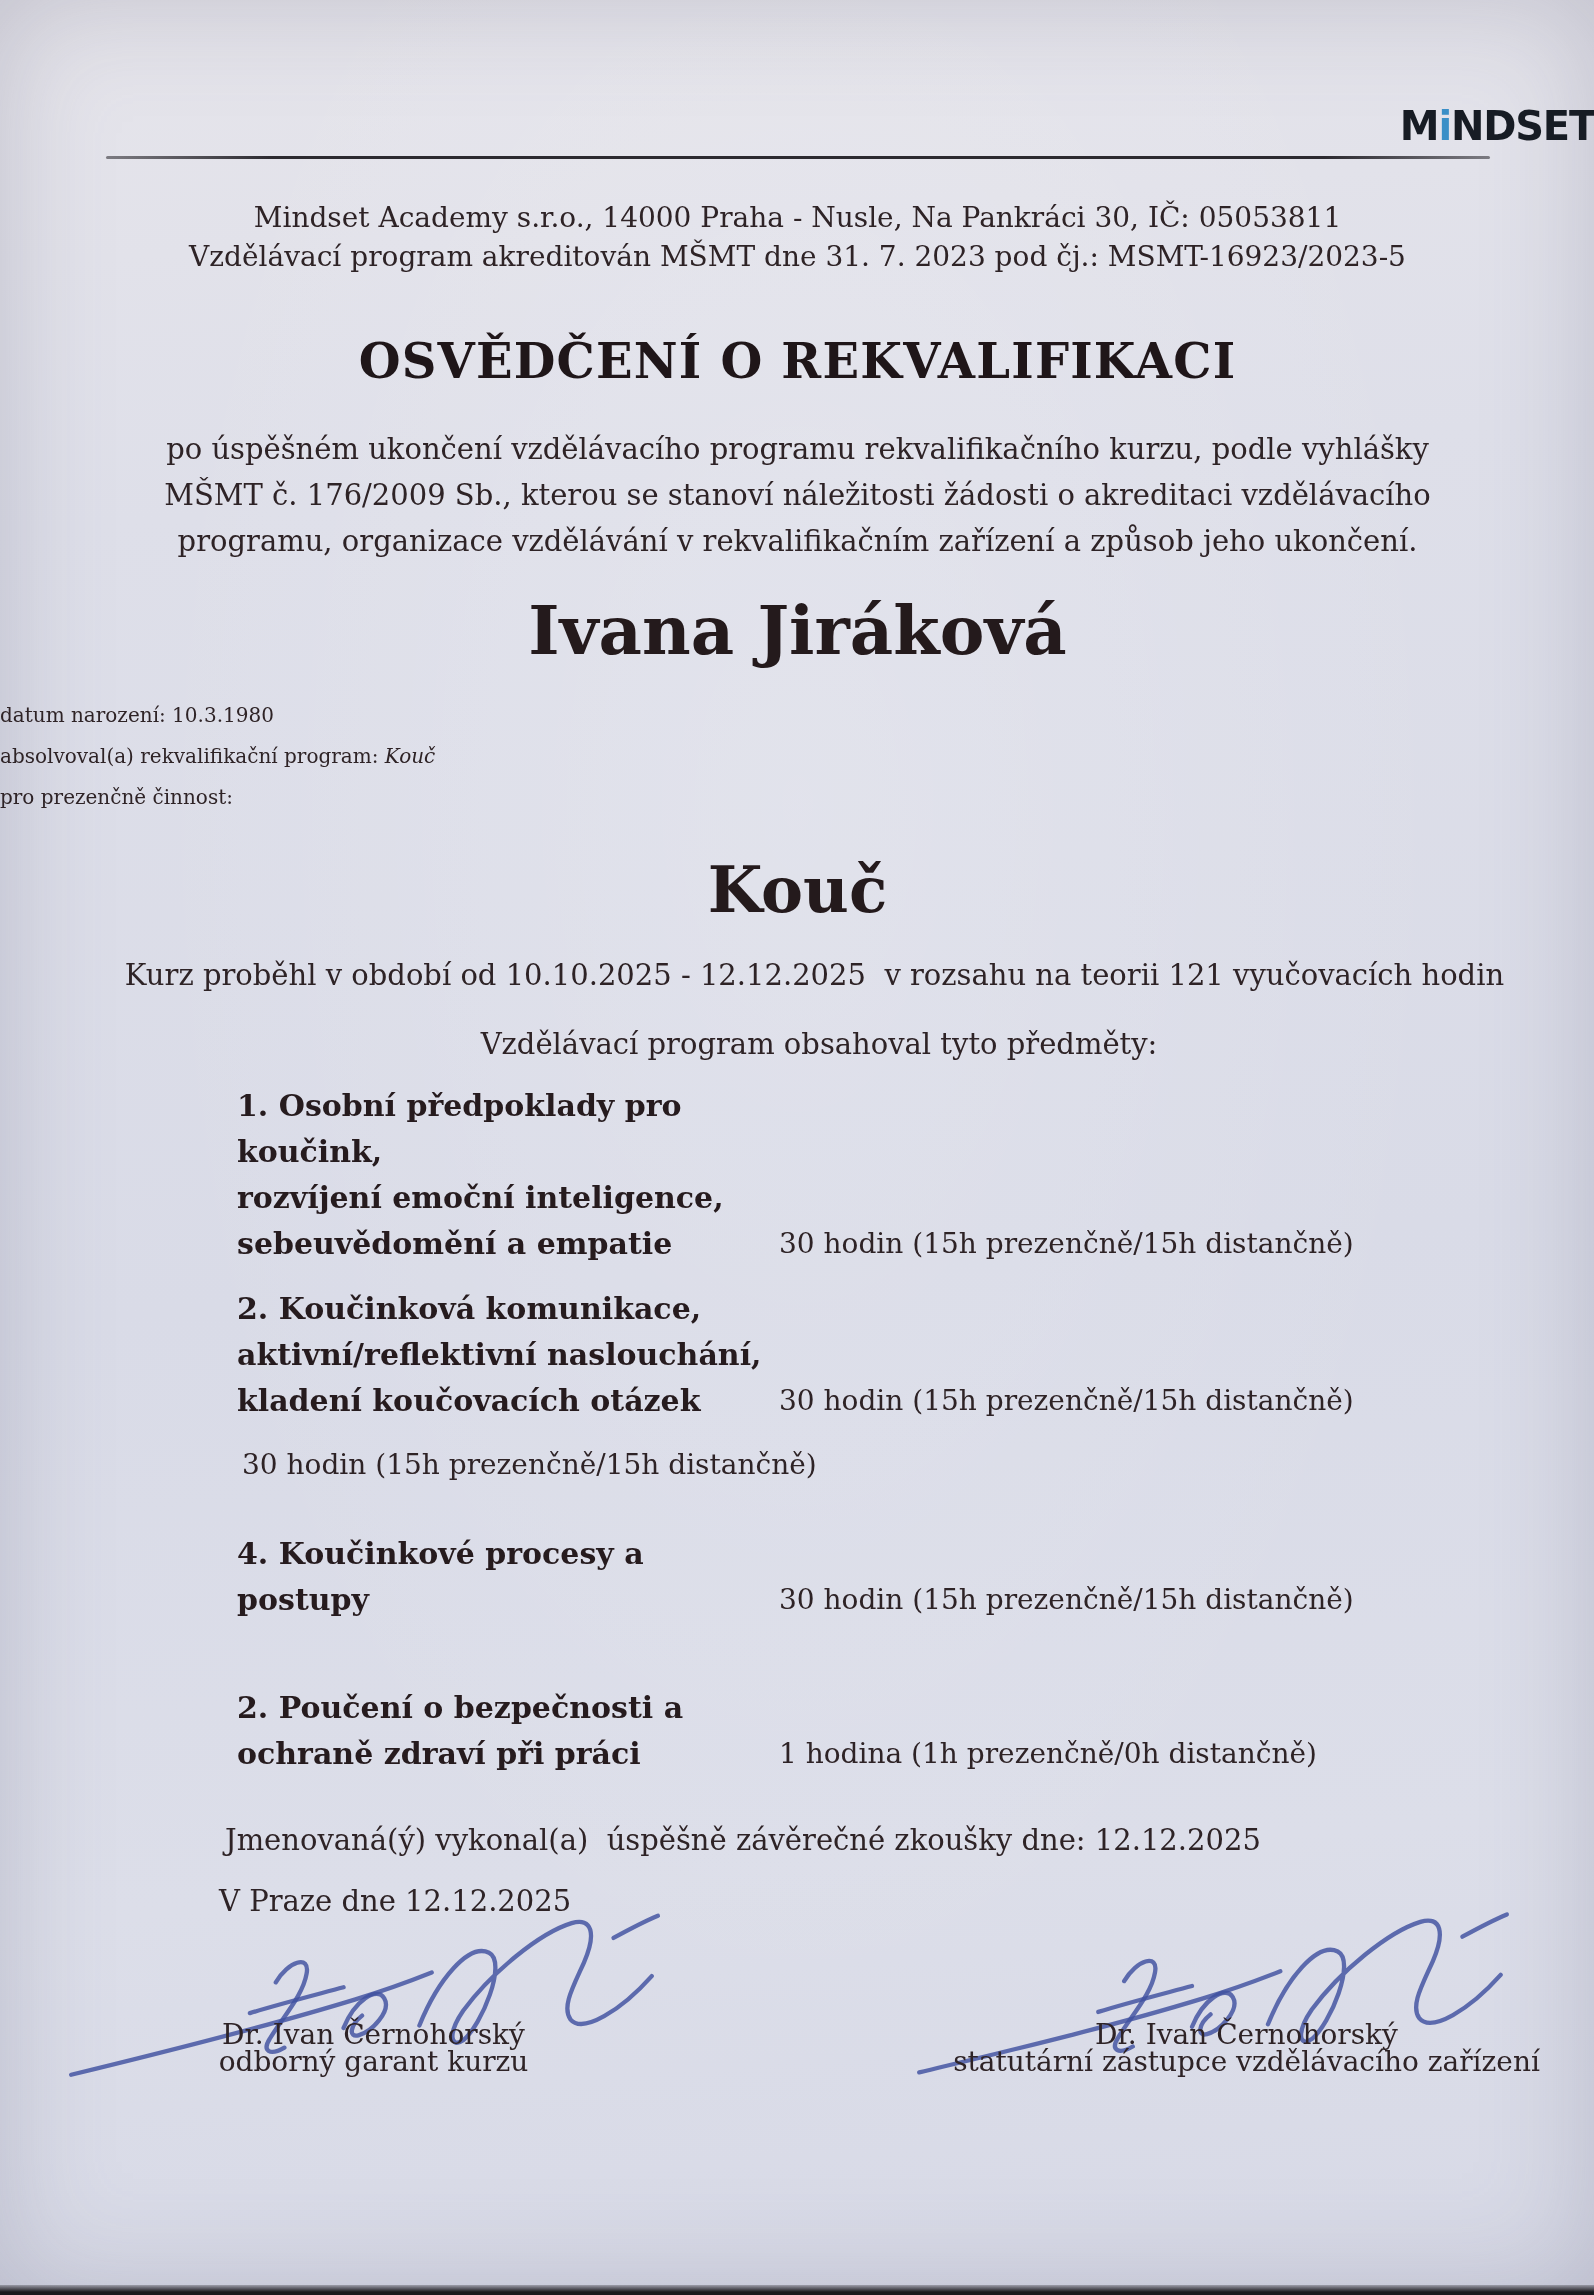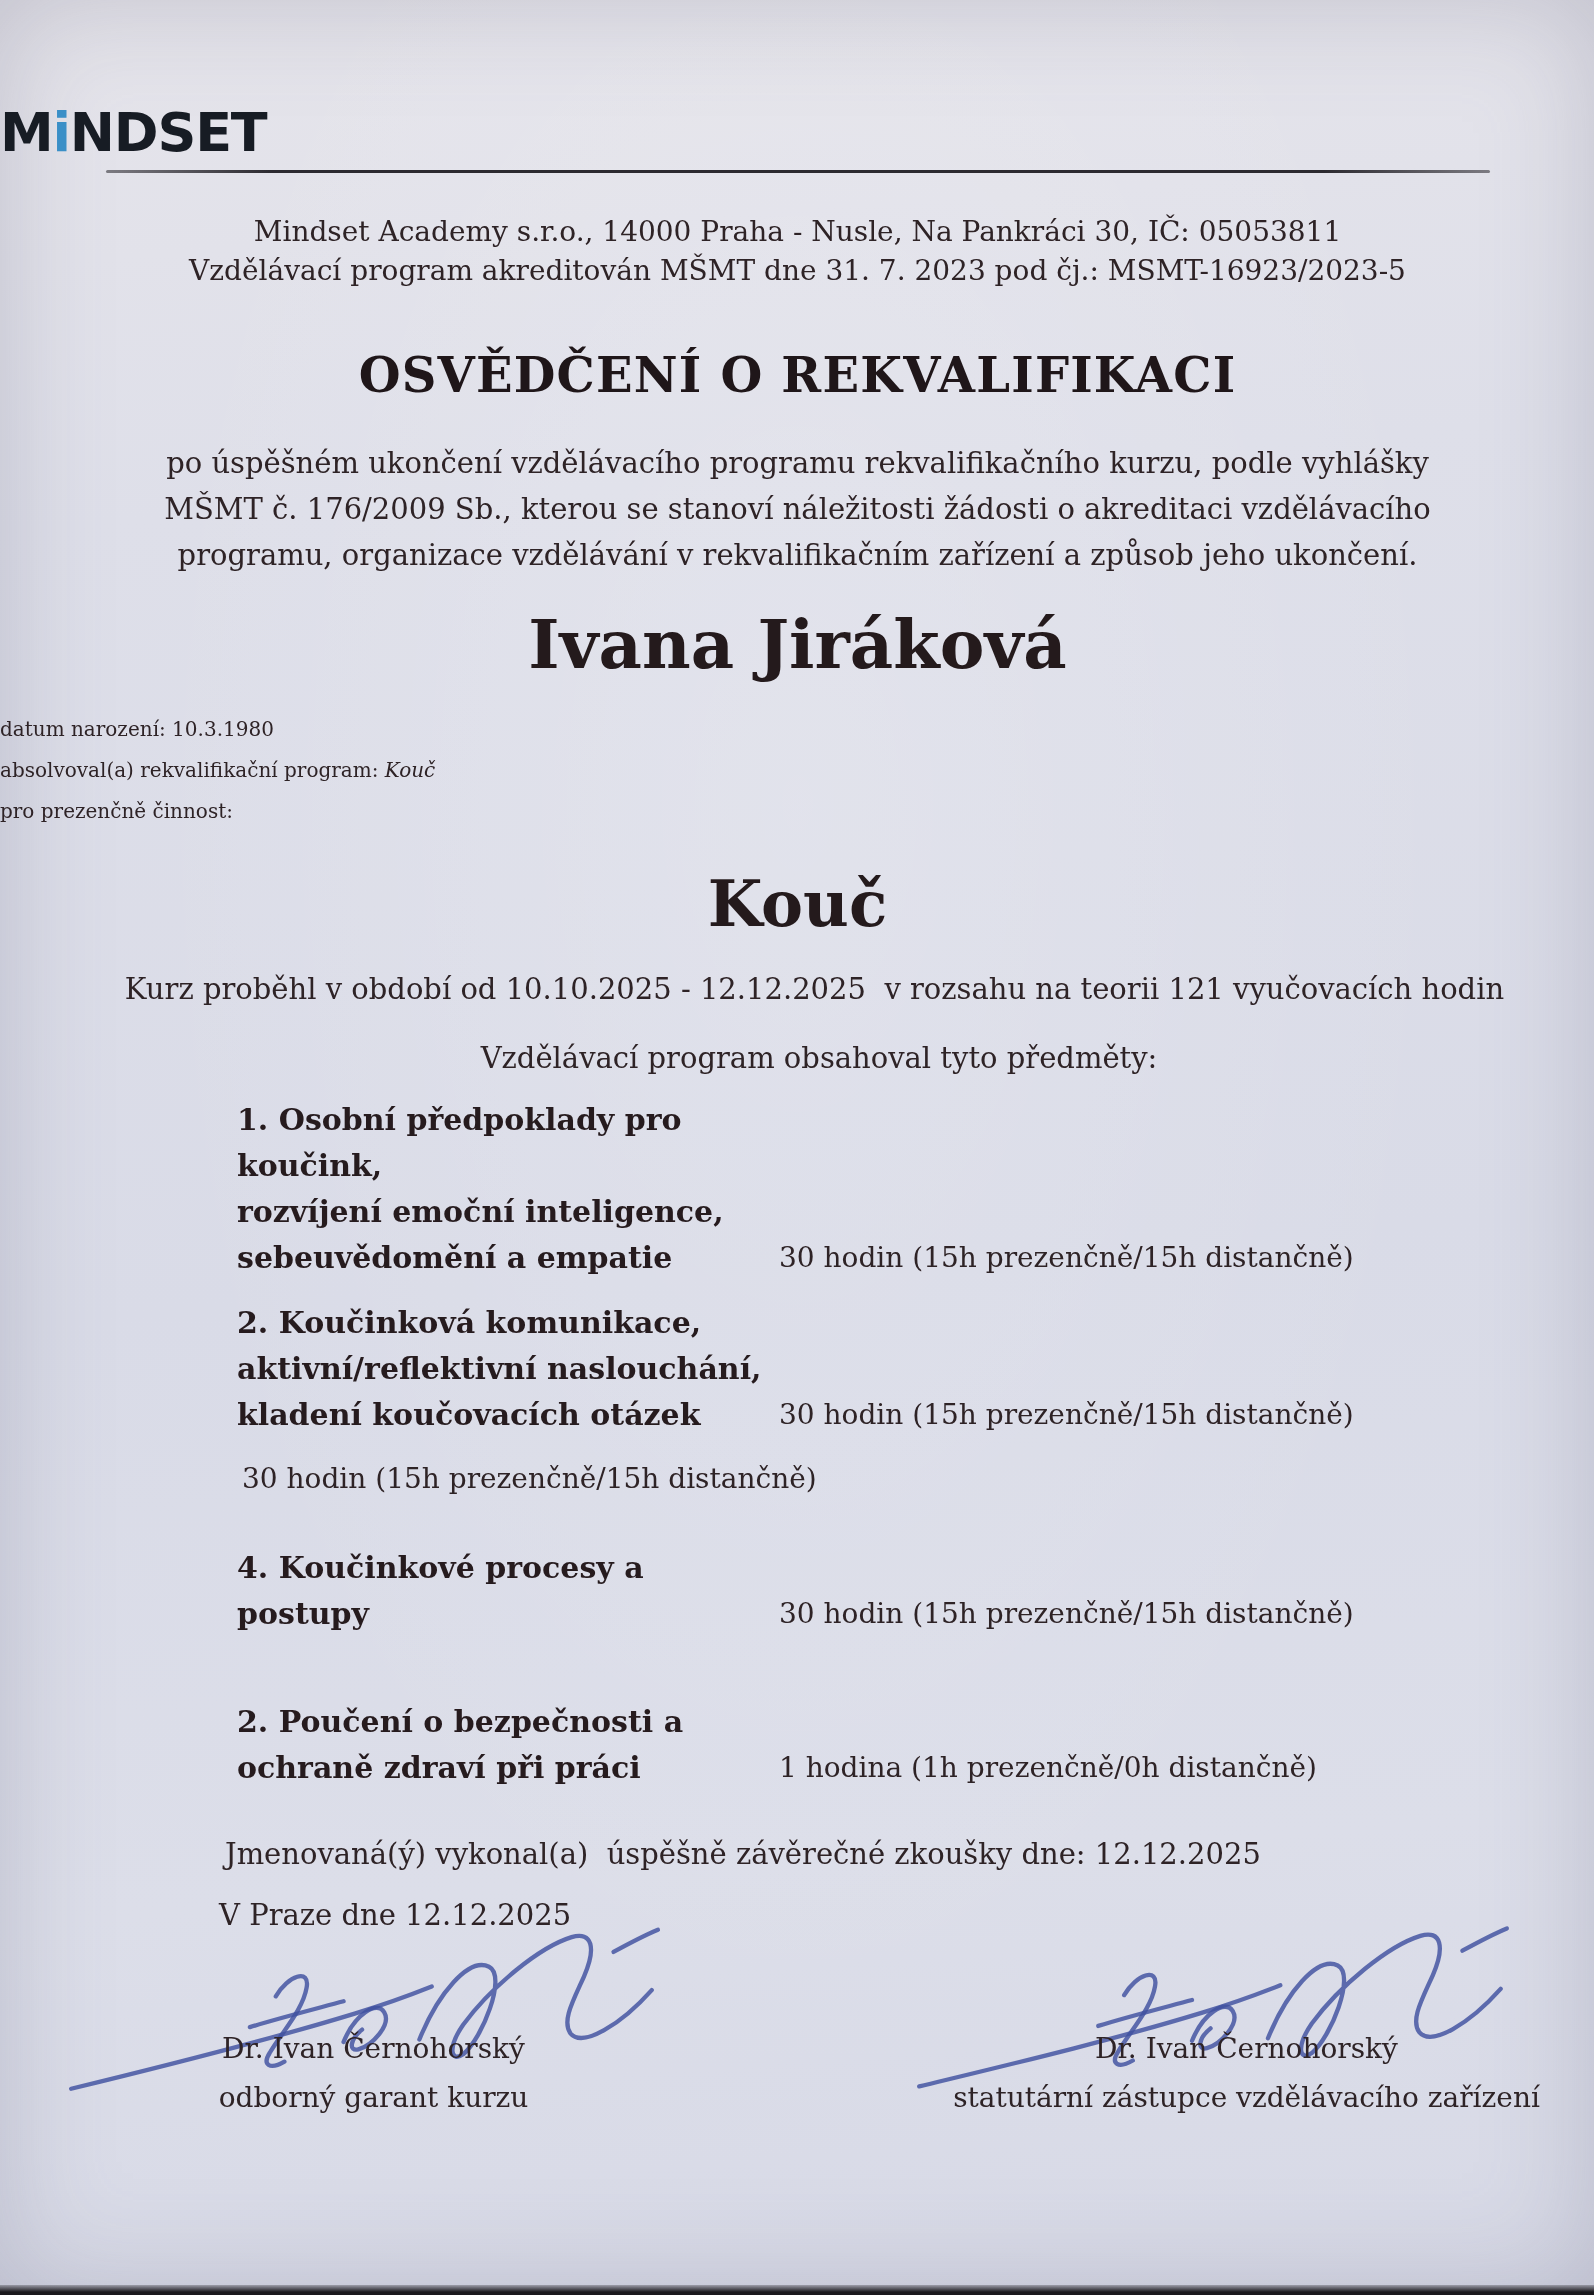--- a/index.html
+++ b/index.html
@@ -13,24 +13,24 @@
       radial-gradient(ellipse at 50% 35%, rgba(255,255,255,.16), rgba(0,0,0,0) 60%),
       linear-gradient(176deg, #e6e5eb 0%, #dedfe9 22%, #d9dbe7 55%, #dcdee9 80%, #d7d9e6 100%);
     box-shadow: inset 0 0 111px rgba(100,100,125,.28);
     font-family:"DejaVu Serif","Liberation Serif",serif;
     color:#2a1f22;
   }
 
   
   .logo {
     padding-top:106px;
-    text-align:left;
+    text-align:right;
     font-family:"DejaVu Sans","Liberation Sans",sans-serif;
     font-weight:bold;
-    font-size:54px;
+    font-size:40px;
     letter-spacing:-1.2px;
     color:#171c24;
     line-height:1;
   }
   .logo .accent { color:#3a8fc7; }
 
   .rule {
     width:1384px; height:3.1px;
     margin:10px auto 0;
     background:linear-gradient(90deg, rgba(40,38,44,.55), #2c2a30 12%, #2c2a30 88%, rgba(40,38,44,.55));
@@ -151,21 +151,21 @@
     display:flex;
     justify-content:space-between;
   }
   .sig-block { position:relative; width:617px; height:197px; }
   .sig-block svg { position:absolute; top:0; left:0; }
   .sig-name {
     position:absolute; top:111px; left:0; width:100%;
     text-align:center; font-size:28px; color:#2e2326;
   }
   .sig-role {
-    position:absolute; top:160px; left:0; width:100%;
+    position:absolute; top:138px; left:0; width:100%;
     text-align:center; font-size:28px; color:#2e2326;
   }
   .sig-block.right .sig-name, .sig-block.right .sig-role { padding-left:34px; }
 
   .photo-edge {
     position:absolute; left:0; bottom:0;
     width:100%; height:10px;
     background:linear-gradient(180deg, rgba(25,23,28,.25), #1b191d 70%);
   }
 </style>

